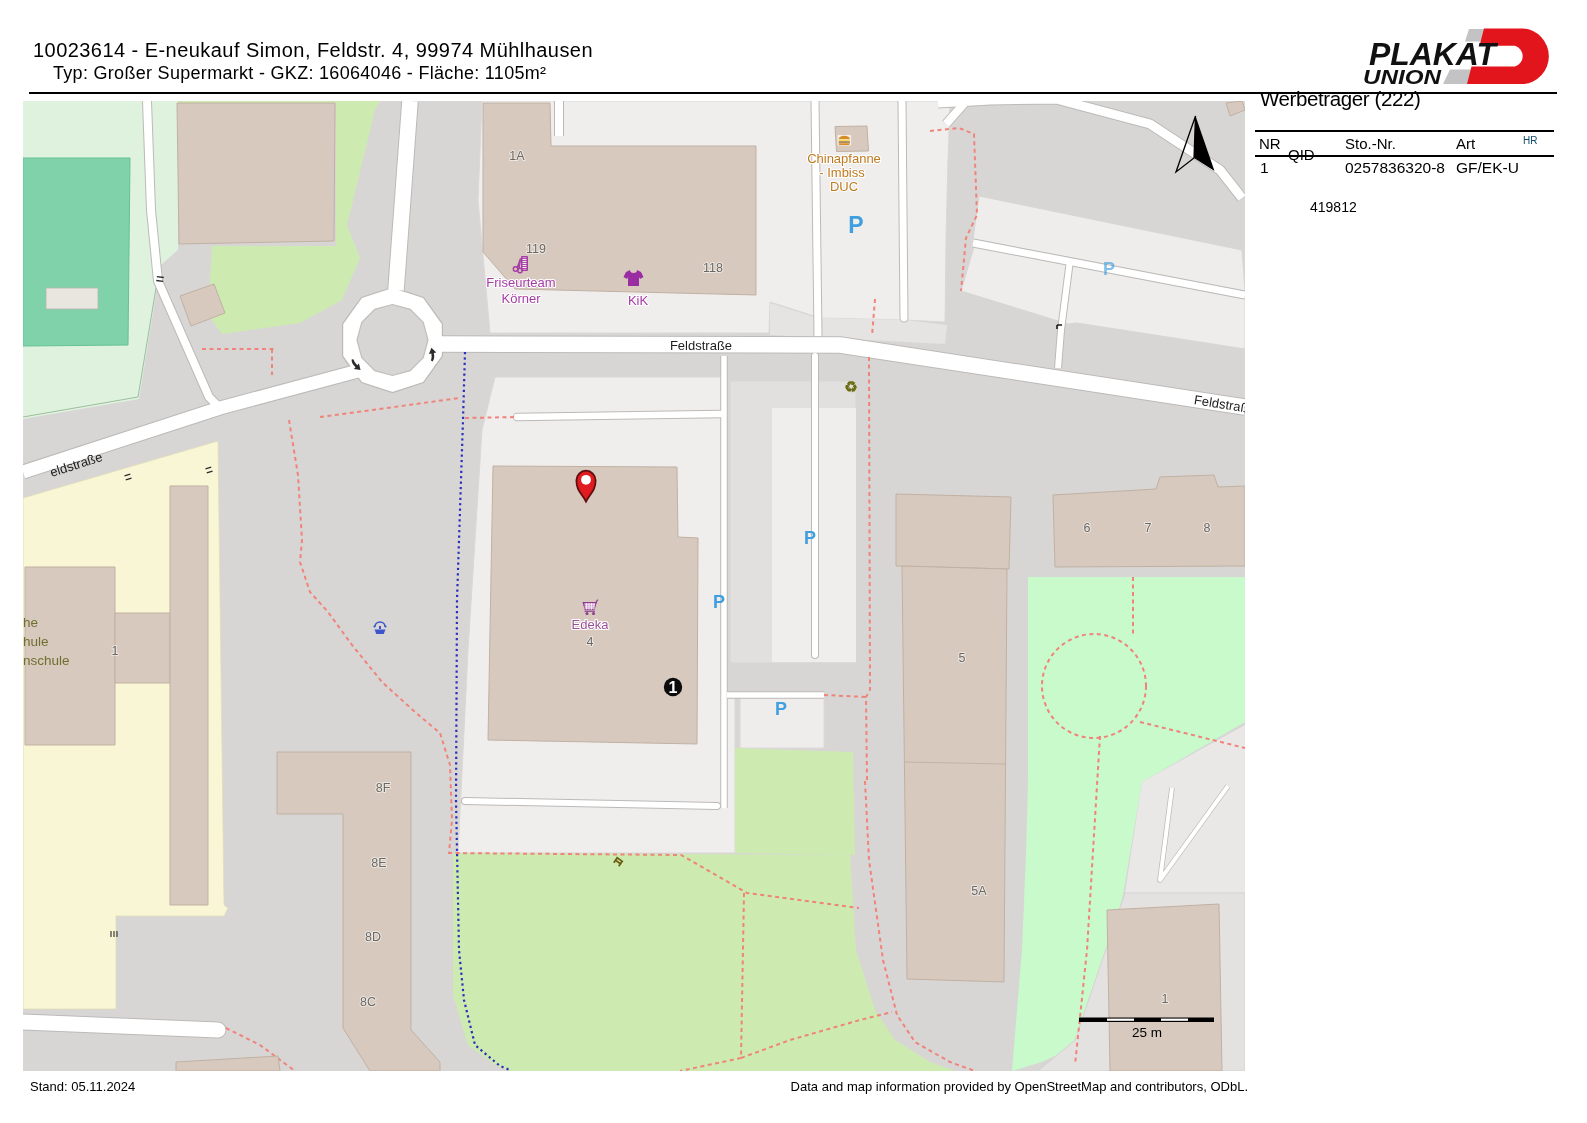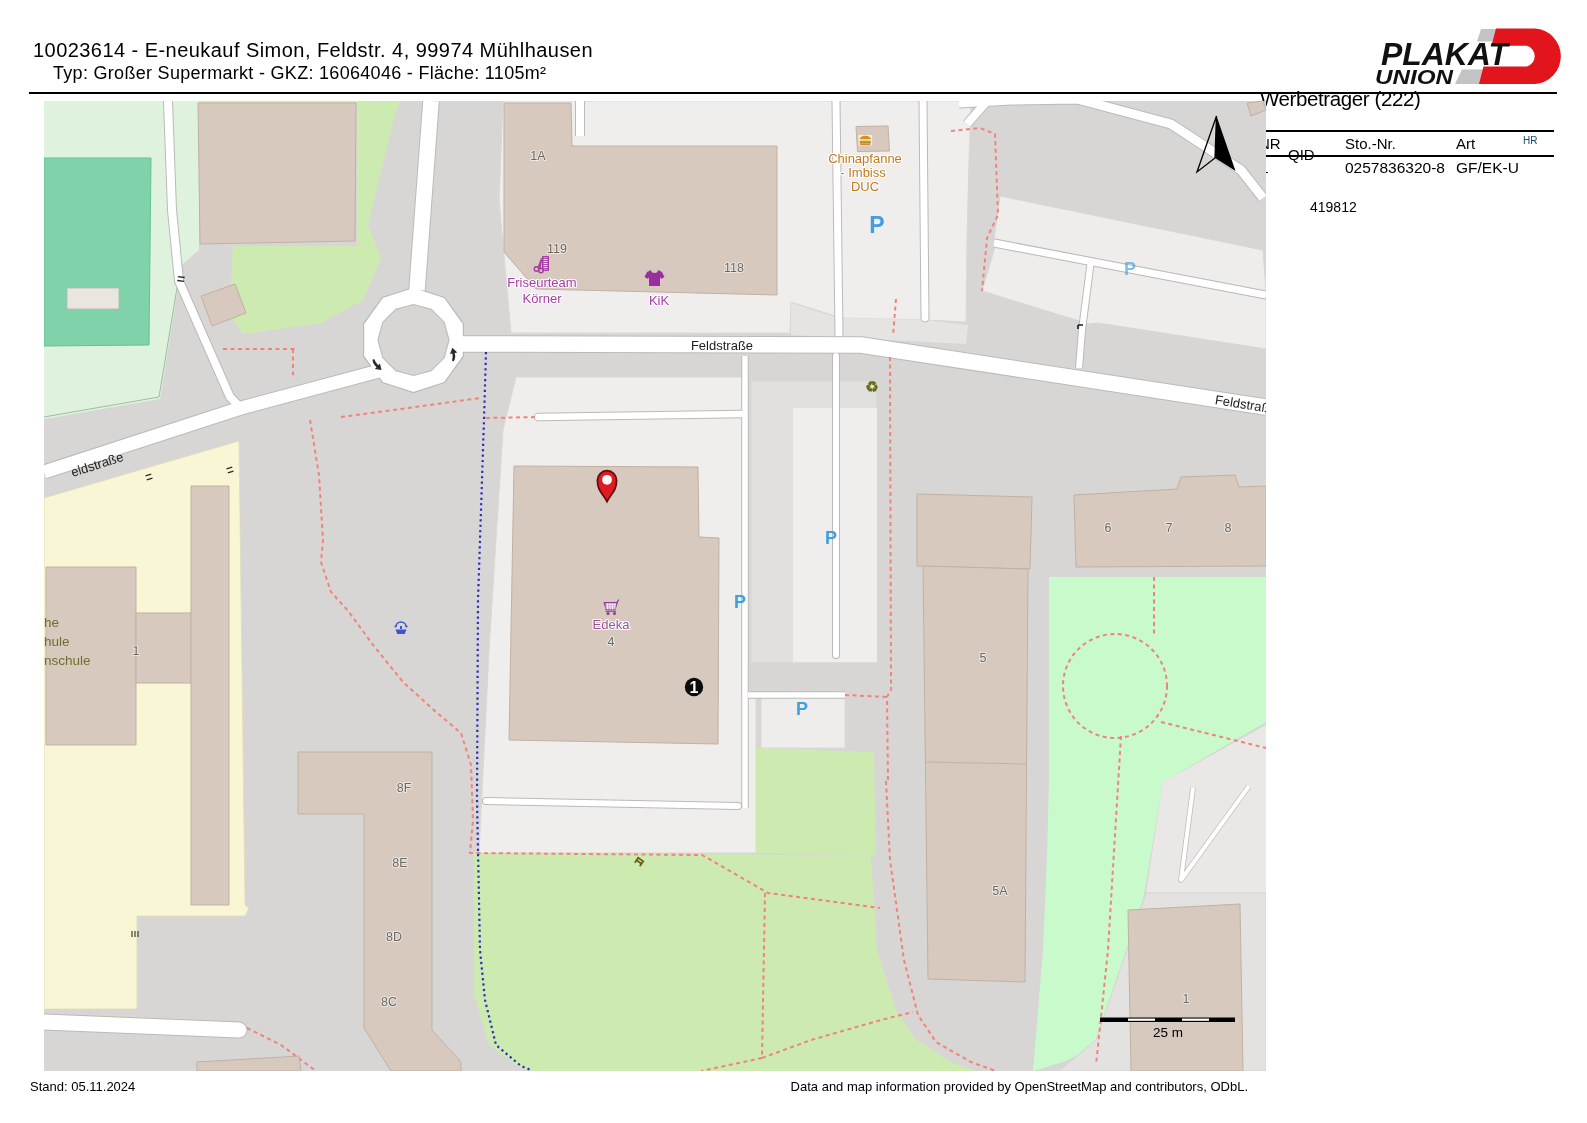--- a/index.html
+++ b/index.html
@@ -8,21 +8,21 @@
 </style>
 </head>
 <body>
 
 <div class="abs" style="left:33px;top:39px;font-size:20px;letter-spacing:0.45px;color:#000;">10023614 - E-neukauf Simon, Feldstr. 4, 99974 Mühlhausen</div>
 
 <div class="abs" style="left:33px;top:63px;font-size:18px;letter-spacing:0.3px;color:#000;margin-left:20px;">Typ: Großer Supermarkt - GKZ: 16064046 - Fläche: 1105m²</div>
 
 <div class="abs" style="left:29px;top:92px;width:1528px;height:2px;background:#000;"></div>
 
-<div class="abs" style="left:1360px;top:25px;width:200px;height:64px;margin-left:12px;">
+<div class="abs" style="left:1360px;top:25px;width:200px;height:64px;">
 <svg width="200" height="64" viewBox="1360 25 200 64">
 
   <polygon points="1469,29 1497,29 1493,41.5 1465,41.5" fill="#c3c2c4"></polygon>
 
   <polygon points="1450,69.5 1500,69.5 1495,84 1443,84" fill="#c3c2c4"></polygon>
 
   <path d="M1484,28.5 L1523,28.5 A27.5,27.8 0 0 1 1523,84 L1467,84 L1471.5,66.5 L1515,66.5 A10.8,10.8 0 0 0 1515,45.8 L1479.5,45.8 Z" fill="#e2151c"></path>
 
   <text x="1369" y="65" font-size="31" font-style="italic" font-weight="bold" fill="#111" textLength="127" lengthAdjust="spacingAndGlyphs">PLAKAT</text>
 
@@ -51,21 +51,21 @@
 <div class="abs" style="left:1310px;top:159px;font-size:14px;color:#000;margin-top:40px;">419812</div>
 
 <div class="abs" style="left:1345px;top:159px;font-size:15.5px;color:#000;">0257836320-8</div>
 
 <div class="abs" style="left:1456px;top:159px;font-size:15.5px;color:#000;">GF/EK-U</div>
 
 <div class="abs" style="left:30px;top:1079px;font-size:13px;color:#000;">Stand: 05.11.2024</div>
 
 <div class="abs" style="right:339px;top:1079px;font-size:13px;color:#000;white-space:nowrap;">Data and map information provided by OpenStreetMap and contributors, ODbL.</div>
 
-<div class="abs" style="left:44px;top:101px;width:1136px;height:970px;">
+<div class="abs" style="left:23px;top:101px;width:1136px;height:970px;">
 <svg width="1222" height="970" viewBox="33 101 1222 970" font-family="Liberation Sans, sans-serif">
 
 <rect x="33" y="101" width="1222" height="970" fill="#d8d6d5"></rect>
 
 <polygon points="33,101 188,101 188,250 163,272 168,281 149,399 33,419" fill="#def2de"></polygon>
 <polyline points="33,417 148,397 166,288" fill="none" stroke="#9dbd9d" stroke-width="1"></polyline>
 
 <polygon points="33,158 140,158 138,345 33,346" fill="#7fd2a9" stroke="#66c193" stroke-width="1"></polygon>
 
 <rect x="56" y="288" width="52" height="21" fill="#e9e5df" stroke="#b9b5ae" stroke-width="0.8"></rect>

